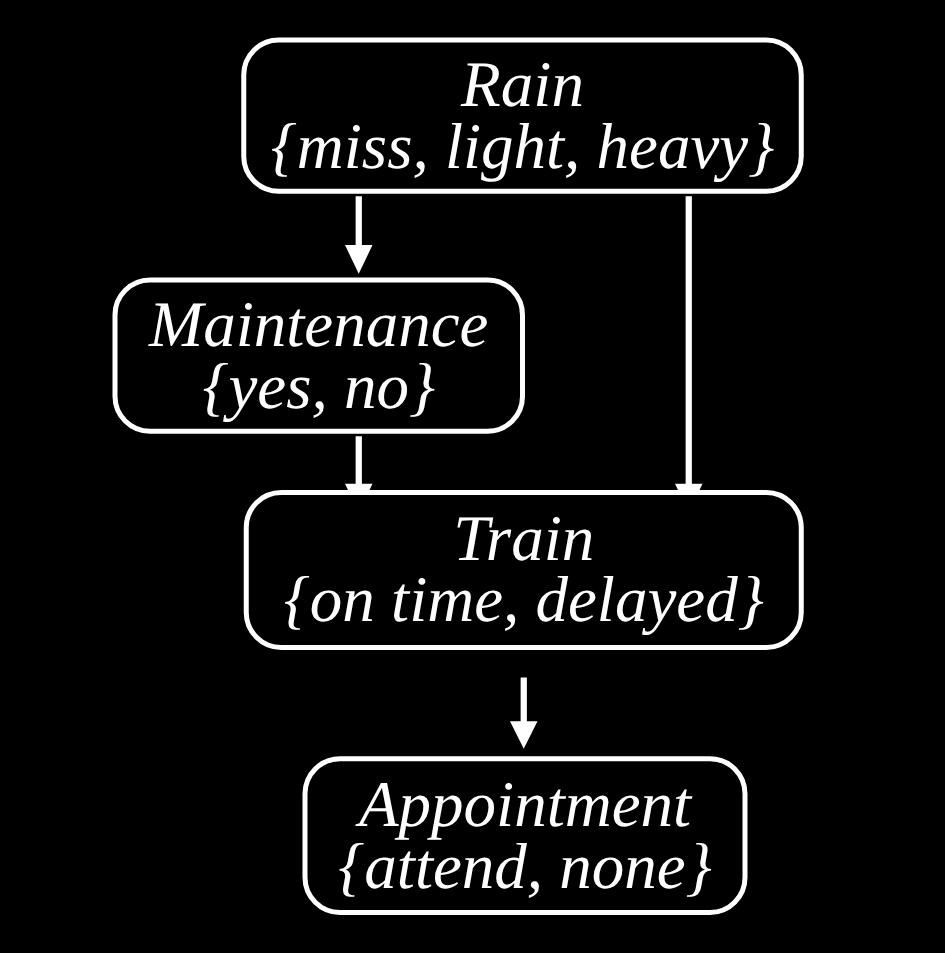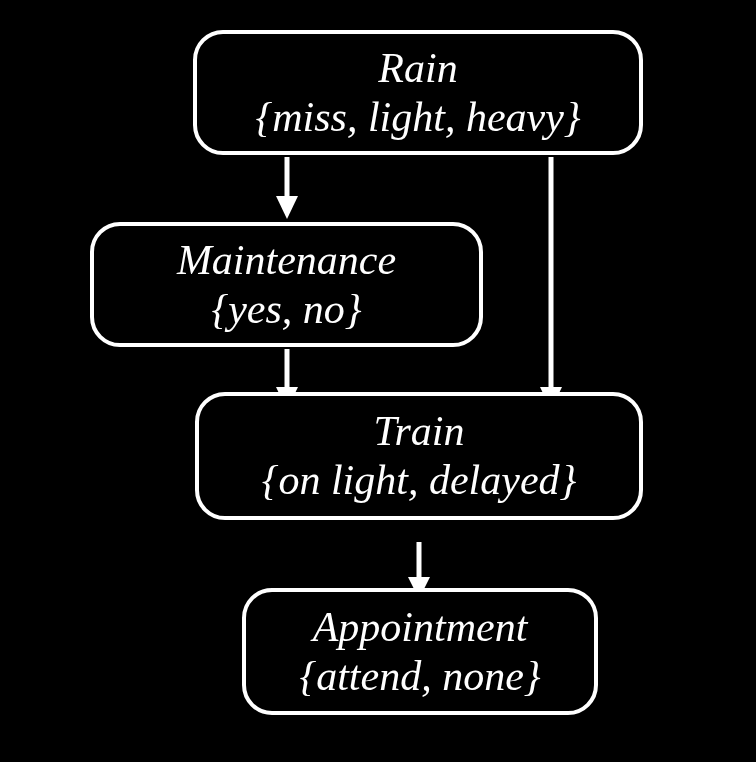--- a/index.html
+++ b/index.html
@@ -41,27 +41,27 @@
     border: 4px solid var(--stroke);
     border-radius: 30px;
     background: var(--bg);
     color: var(--text);
     display: flex;
     flex-direction: column;
     align-items: center;
     justify-content: center;
     text-align: center;
     font-style: italic;
-    font-size: 42px;
+    font-size: 52px;
     line-height: 49px;
   }
   #node-rain        { left: 193px; top:  30px; width: 450px; height: 125px; }
-  #node-maintenance { left:  90px; top: 222px; width: 393px; height: 125px; }
+  #node-maintenance { left:  90px; top: 222px; width: 330px; height: 125px; }
   #node-train       { left: 195px; top: 392px; width: 448px; height: 128px; }
-  #node-appointment { left: 242px; top: 588px; width: 356px; height: 127px; }
+  #node-appointment { left: 242px; top: 605px; width: 356px; height: 127px; }
 </style>
 </head>
 <body>
 
 <div class="stage">
 
   <svg class="edges" viewBox="0 0 756 762" xmlns="http://www.w3.org/2000/svg">
     <g>
       <line class="edge-line" x1="287" y1="157" x2="287" y2="198"></line>
       <polygon class="edge-head" points="276,196 298,196 287,219"></polygon>
@@ -85,21 +85,21 @@
     <div class="node-domain">{miss, light, heavy}</div>
   </div>
 
   <div class="node" id="node-maintenance">
     <div class="node-label">Maintenance</div>
     <div class="node-domain">{yes, no}</div>
   </div>
 
   <div class="node" id="node-train">
     <div class="node-label">Train</div>
-    <div class="node-domain">{on light, delayed}</div>
+    <div class="node-domain">{on time, delayed}</div>
   </div>
 
   <div class="node" id="node-appointment">
     <div class="node-label">Appointment</div>
     <div class="node-domain">{attend, none}</div>
   </div>
 
 </div>
 
 </body></html>

